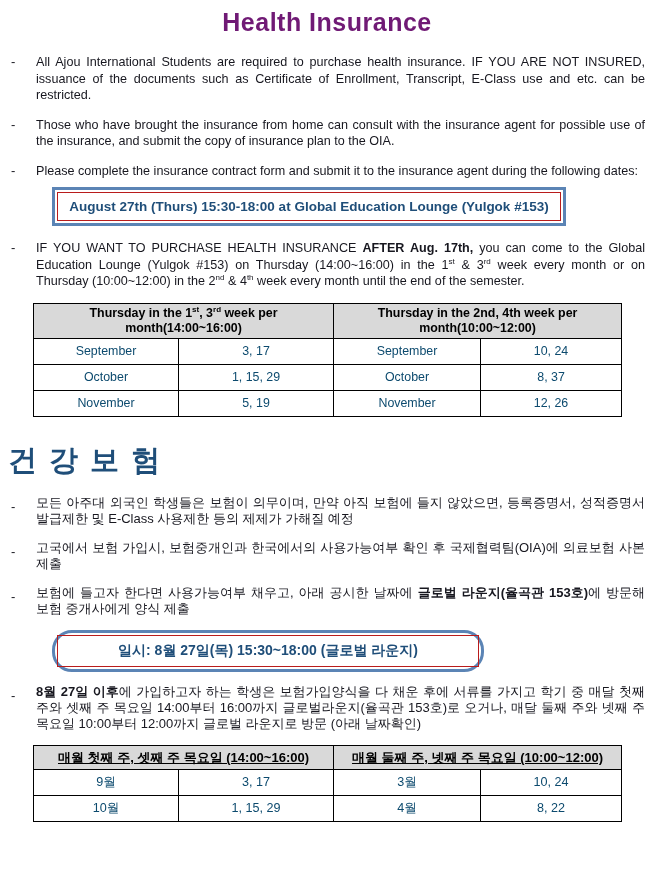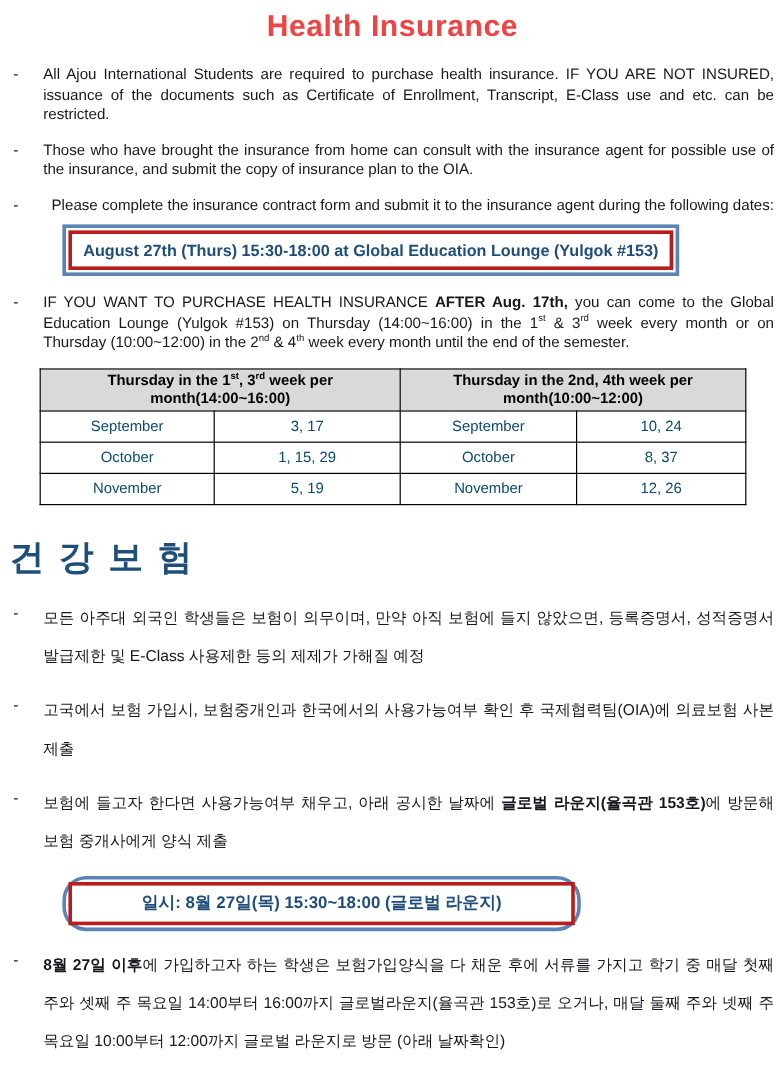--- a/index.html
+++ b/index.html
@@ -4,42 +4,42 @@
 <style>
   html,body{margin:0;padding:0;background:#fff;}
   .page{
     width:653px;height:889px;box-sizing:border-box;
     padding:6px 7px 4px 8px;background:#fff;overflow:hidden;
     font-family:"Liberation Sans",sans-serif;color:#17171f;
   }
   
   .en-title{
     margin:2px 0 17px;text-align:center;
-    font-size:25px;font-weight:bold;color:#ef4444;letter-spacing:0.5px;
+    font-size:25px;font-weight:bold;color:#701a75;letter-spacing:0.5px;
   }
   .kr-title{
     margin:24px 0 14px;
     font-size:29px;font-weight:bold;color:#1f4e79;letter-spacing:2px;
   }
   
   .bullet{display:flex;margin:0 1px 13px 3px;}
   .bullet .dash{flex:0 0 25px;font-size:13px;line-height:16.5px;color:#17171f;}
   .bullet .txt{flex:1;margin:0;font-size:12.6px;line-height:16.5px;text-align:justify;}
   .bullet.kr-b .dash{line-height:23px;}
-  .bullet.kr-b .txt{font-size:13px;line-height:32px;}
+  .bullet.kr-b .txt{font-size:13px;line-height:16px;}
   .bullet.last-en{margin-bottom:8px;}
   sup{font-size:8px;line-height:0;}
   b{font-weight:bold;}
   
   .datebox{
     margin:5px 0 14px 44px;width:514px;box-sizing:border-box;
     border:3px solid #5b84b5;padding:2px;background:#fff;
   }
   .datebox-inner{
-    border:3px solid #b91c1c;padding:6px 4px;text-align:center;
+    border:1px solid #b91c1c;padding:6px 4px;text-align:center;
     font-weight:bold;font-size:13.5px;color:#1f4e79;
   }
   .datebox.kr{margin:5px 0 12px 44px;width:432px;border-radius:20px;}
   .datebox.kr .datebox-inner{font-size:14px;}
   
   table.sched{
     border-collapse:collapse;table-layout:fixed;
     width:588px;margin:3px 12px 0 25px;background:#fff;
   }
   table.sched th,table.sched td{border:1px solid #000;text-align:center;overflow:hidden;}
@@ -63,21 +63,21 @@
     <p class="txt">All Ajou International Students are required to purchase health insurance. IF YOU ARE NOT INSURED, issuance of the documents such as Certificate of Enrollment, Transcript, E-Class use and etc. can be restricted.</p>
   </div>
 
   <div class="bullet">
     <span class="dash">-</span>
     <p class="txt">Those who have brought the insurance from home can consult with the insurance agent for possible use of the insurance, and submit the copy of insurance plan to the OIA.</p>
   </div>
 
   <div class="bullet last-en">
     <span class="dash">-</span>
-    <p class="txt" style="text-align:right">Please complete the insurance contract form and submit it to the insurance agent during the following dates:</p>
+    <p class="txt" style="text-align:left">Please complete the insurance contract form and submit it to the insurance agent during the following dates:</p>
   </div>
 
   <div class="datebox">
     <div class="datebox-inner">August 27th (Thurs) 15:30-18:00 at Global Education Lounge (Yulgok #153)</div>
   </div>
 
   <div class="bullet">
     <span class="dash">-</span>
     <p class="txt"><span>IF YOU WANT TO PURCHASE HEALTH INSURANCE </span><b>AFTER Aug. 17th,</b><span> you can come to the Global Education Lounge (Yulgok #153) on Thursday (14:00~16:00) in the 1</span><sup>st</sup><span> &amp; 3</span><sup>rd</sup><span> week every month or on Thursday (10:00~12:00) in the 2</span><sup>nd</sup><span> &amp; 4</span><sup>th</sup><span> week every month until the  end of the  semester.</span></p>
   </div>
@@ -151,20 +151,26 @@
         <col style="width:141px">
       </colgroup>
     <thead>
       <tr>
         <th colspan="2">매월 첫째 주, 셋째 주 목요일 (14:00~16:00)</th>
         <th colspan="2">매월 둘째 주, 넷째 주 목요일 (10:00~12:00)</th>
       </tr>
     </thead>
     <tbody>
       <tr>
+        <td>9월</td>
+        <td>3, 17</td>
+        <td>3월</td>
+        <td>10, 24</td>
+      </tr>
+      <tr>
         <td>10월</td>
         <td>1, 15, 29</td>
         <td>4월</td>
         <td>8, 22</td>
       </tr>
 
     </tbody>
   </table>
 
 </div>

